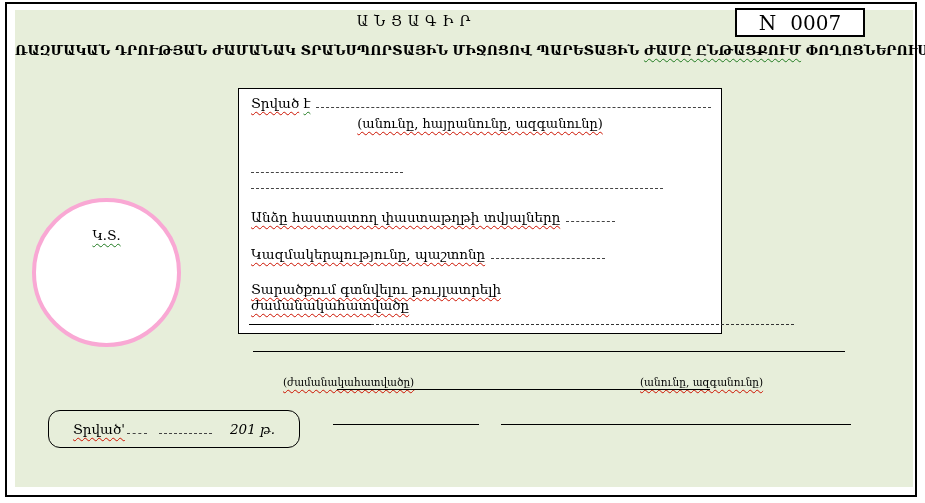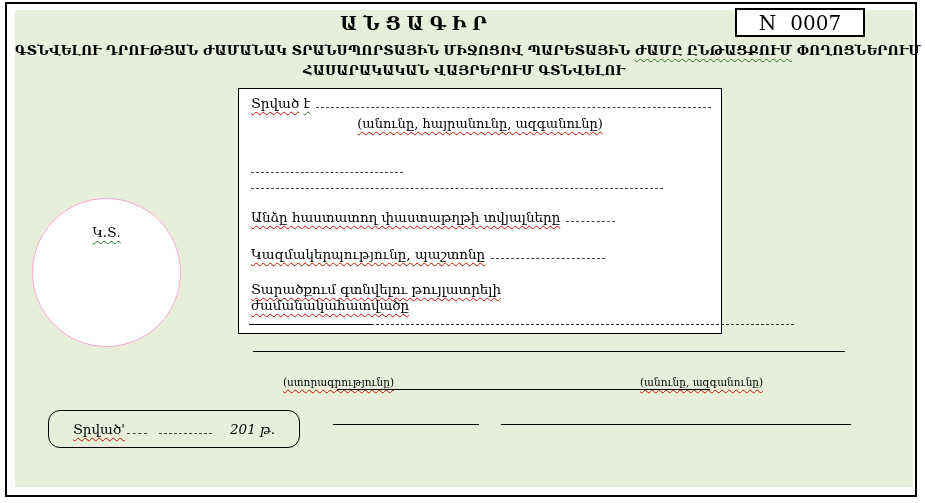--- a/index.html
+++ b/index.html
@@ -10,21 +10,21 @@
   .outer-border { position:absolute; left:5px; top:2px; width:912px; height:495px;
                   border:2px solid #000; background:#fff; }
   .green-panel  { position:absolute; left:15px; top:10px; width:898px; height:477px;
                   background:#e7eeda; }
 
   .badge-box { position:absolute; left:735px; top:8px; width:130px; height:29px;
                background:#fff; border:2px solid #000; display:flex; align-items:center;
                justify-content:center; font-size:20px; gap:14px; }
 
   .title { position:absolute; top:13px; left:0; width:833px; text-align:center;
-           font-weight:bold; font-size:18px; letter-spacing:6px; }
+           font-weight:normal; font-size:14px; letter-spacing:6px; }
 
   .subtitle { position:absolute; top:41px; left:15px; width:898px; text-align:center;
               font-weight:bold; font-size:13px; line-height:20px; }
   .subtitle .line { white-space:nowrap; }
 
   .sq-red   { text-decoration:underline; text-decoration-style:wavy;
               text-decoration-color:#cc1100; text-decoration-thickness:1px;
               text-underline-offset:3px; }
   .sq-green { text-decoration:underline; text-decoration-style:wavy;
               text-decoration-color:#1f7a1f; text-decoration-thickness:1px;
@@ -43,21 +43,21 @@
   .vline-short  { top:83px;  left:12px; width:152px; }
   .vline-long   { top:99px;  left:12px; width:412px; }
   .row-iddoc    { top:120px; left:12px; right:106px; }
   .row-org      { top:157px; left:12px; right:116px; }
   .row-period   { top:192px; left:12px; right:96px;  }
   .bottom-combo { position:absolute; top:231px; left:10px; width:545px; display:flex; }
   .bottom-combo .solid-part  { width:122px; border-bottom:1.5px solid #000; height:5px; }
   .bottom-combo .dashed-part { flex:1; border-bottom:1px dashed #333; height:5px; }
 
   .seal-circle { position:absolute; left:32px; top:198px; width:149px; height:149px;
-                 border:1px solid #f9a8d4; border-radius:50%; background:#fff; }
+                 border:4px solid #f9a8d4; border-radius:50%; background:#fff; }
   .seal-text   { position:absolute; top:26px; left:0; width:100%; text-align:center;
                  font-size:13px; }
 
   .underbox-line { position:absolute; left:253px; top:351px; width:592px;
                    border-top:1.5px solid #000; }
   .sig-caption   { position:absolute; top:376px; font-size:10.5px; }
   .sig-caption-1 { left:283px; }
   .sig-caption-2 { left:640px; }
   .sig-mid-line  { position:absolute; left:337px; top:389px; width:373px;
                    border-top:1px solid #000; }
@@ -85,22 +85,21 @@
   <div class="green-panel"></div>
 
   <div class="badge-box">
     <span>N</span>
     <span>0007</span>
   </div>
 
   <div class="title">ԱՆՑԱԳԻՐ</div>
 
   <div class="subtitle">
-    <div class="line"><span>ԳՏՆՎԵԼՈՒ ԴՐՈՒԹՅԱՆ ԺԱՄԱՆԱԿ ՏՐԱՆՍՊՈՐՏԱՅԻՆ ՄԻՋՈՑՈՎ ՊԱՐԵՏԱՅԻՆ</span> <span class="sq-green">ԺԱՄԸ ԸՆԹԱՑՔՈՒՄ</span> <span>ՓՈՂՈՑՆԵՐՈՒՄ ՈՒ ԱՅԼ</span></div>
-    <div class="line">ՀԱՍԱՐԱԿԱԿԱՆ ՎԱՅՐԵՐՈՒՄ ԳՏՆՎԵԼՈՒ</div>
+    <div class="line"><span>ՌԱԶՄԱԿԱՆ ԴՐՈՒԹՅԱՆ ԺԱՄԱՆԱԿ ՏՐԱՆՍՊՈՐՏԱՅԻՆ ՄԻՋՈՑՈՎ ՊԱՐԵՏԱՅԻՆ</span> <span class="sq-green">ԺԱՄԸ ԸՆԹԱՑՔՈՒՄ</span> <span>ՓՈՂՈՑՆԵՐՈՒՄ ՈՒ ԱՅԼ</span></div>
   </div>
 
   <div class="form-box">
 
     <div class="row row-issued">
       <span class="sq-red">Տրված</span>&nbsp;<span class="sq-green">է</span>
       <span class="dash-fill"></span>
     </div>
 
     <div class="name-caption sq-red">(անունը, հայրանունը, ազգանունը)</div>
@@ -127,21 +126,21 @@
       <div class="solid-part"></div>
       <div class="dashed-part"></div>
     </div>
   </div>
 
   <div class="seal-circle">
     <div class="seal-text sq-green">Կ.Տ.</div>
   </div>
 
   <div class="underbox-line"></div>
-  <div class="sig-caption sig-caption-1 sq-red">(ստորագրությունը)</div>
+  <div class="sig-caption sig-caption-1 sq-red">(ժամանակահատվածը)</div>
   <div class="sig-caption sig-caption-2 sq-red">(անունը, ազգանունը)</div>
   <div class="sig-mid-line"></div>
 
   <div class="date-box">
     <span class="sq-red">Տրված'</span>
     <span class="blank-a"></span>
     <span class="blank-b"></span>
     <span class="year">201 թ.</span>
   </div>
 

